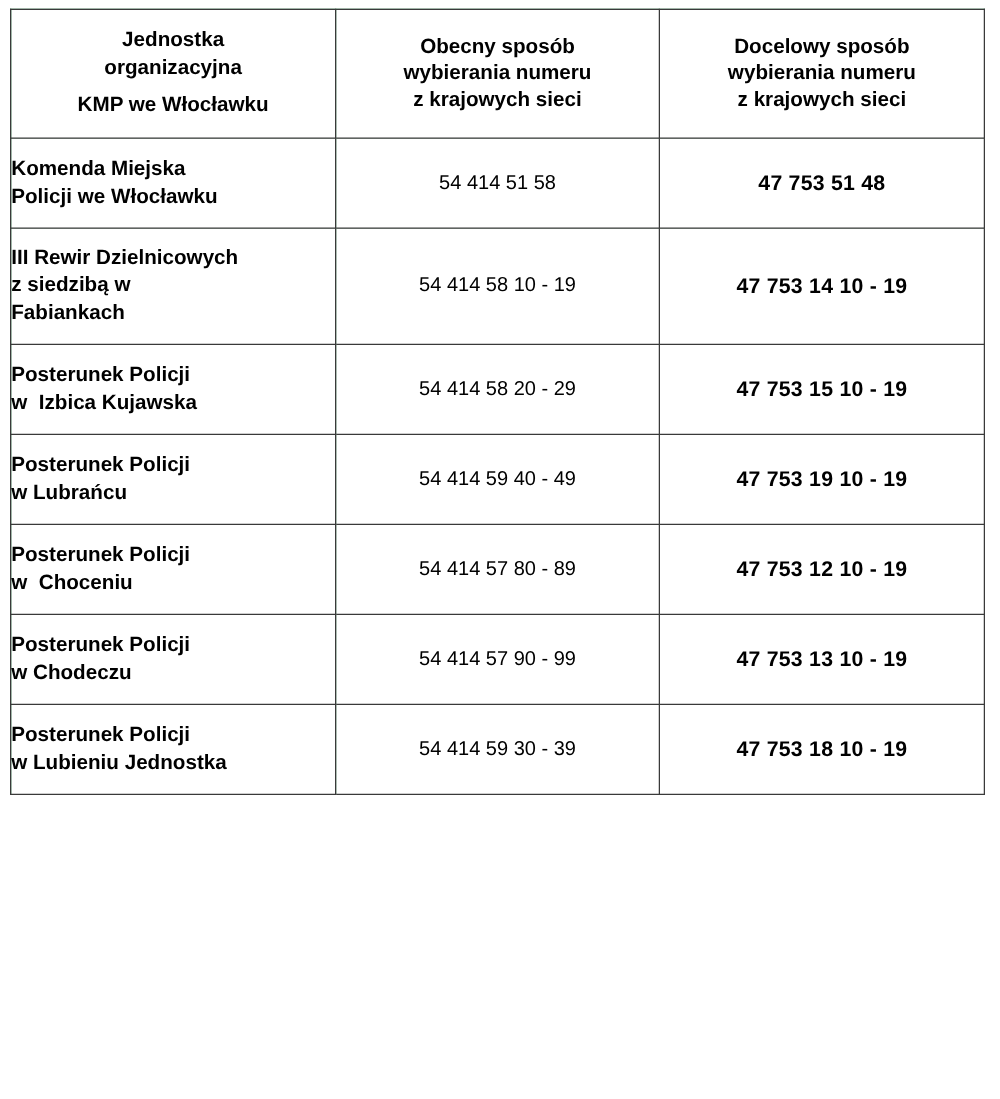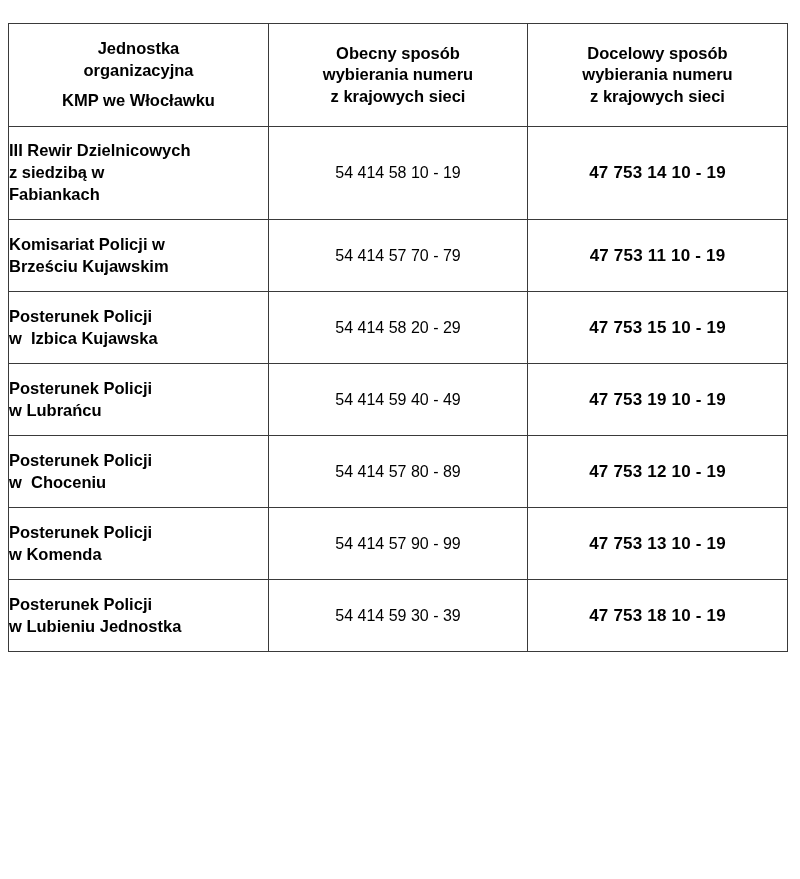--- a/index.html
+++ b/index.html
@@ -18,21 +18,21 @@
   .sheet {
     position: relative;
     width: 800px;
     height: 879px;
     background: #ffffff;
   }
 
   table.phone-table {
     position: absolute;
     left: 8px;
-    top: 23px;
+    top: 7px;
     width: 779px;
     border-collapse: collapse;
     table-layout: fixed;
     background: #15803d;
   }
 
   table.phone-table col.c-unit  { width: 260px; }
   table.phone-table col.c-cur   { width: 259px; }
   table.phone-table col.c-tgt   { width: 260px; }
 
@@ -116,41 +116,41 @@
         </th>
         <th>
           <span class="hd-line">Docelowy sposób</span>
           <span class="hd-line">wybierania numeru</span>
           <span class="hd-line">z krajowych sieci</span>
         </th>
       </tr>
     </thead>
 
     <tbody>
+      <tr class="tall2">
+        <td class="unit">
+          <span class="ln">Komenda Miejska</span>
+          <span class="ln">Policji we Włocławku</span>
+        </td>
+        <td class="current">54 414 51 58</td>
+        <td class="target">47 753 51 48</td>
+      </tr>
 
 
 
       <tr class="tall3">
         <td class="unit">
           <span class="ln">III Rewir Dzielnicowych</span>
           <span class="ln">z siedzibą w</span>
           <span class="ln">Fabiankach</span>
         </td>
         <td class="current">54 414 58 10 - 19</td>
         <td class="target">47 753 14 10 - 19</td>
       </tr>
 
-      <tr class="tall2">
-        <td class="unit">
-          <span class="ln">Komisariat Policji w</span>
-          <span class="ln">Brześciu Kujawskim</span>
-        </td>
-        <td class="current">54 414 57 70 - 79</td>
-        <td class="target">47 753 11 10 - 19</td>
-      </tr>
 
       <tr class="tall2">
         <td class="unit">
           <span class="ln">Posterunek Policji</span>
           <span class="ln">w  Izbica Kujawska</span>
         </td>
         <td class="current">54 414 58 20 - 29</td>
         <td class="target">47 753 15 10 - 19</td>
       </tr>
 
@@ -169,21 +169,21 @@
           <span class="ln">Posterunek Policji</span>
           <span class="ln">w  Choceniu</span>
         </td>
         <td class="current">54 414 57 80 - 89</td>
         <td class="target">47 753 12 10 - 19</td>
       </tr>
 
       <tr class="tall2">
         <td class="unit">
           <span class="ln">Posterunek Policji</span>
-          <span class="ln">w Komenda</span>
+          <span class="ln">w Chodeczu</span>
         </td>
         <td class="current">54 414 57 90 - 99</td>
         <td class="target">47 753 13 10 - 19</td>
       </tr>
 
       <tr class="tall2">
         <td class="unit">
           <span class="ln">Posterunek Policji</span>
           <span class="ln">w Lubieniu Jednostka</span>
         </td>

